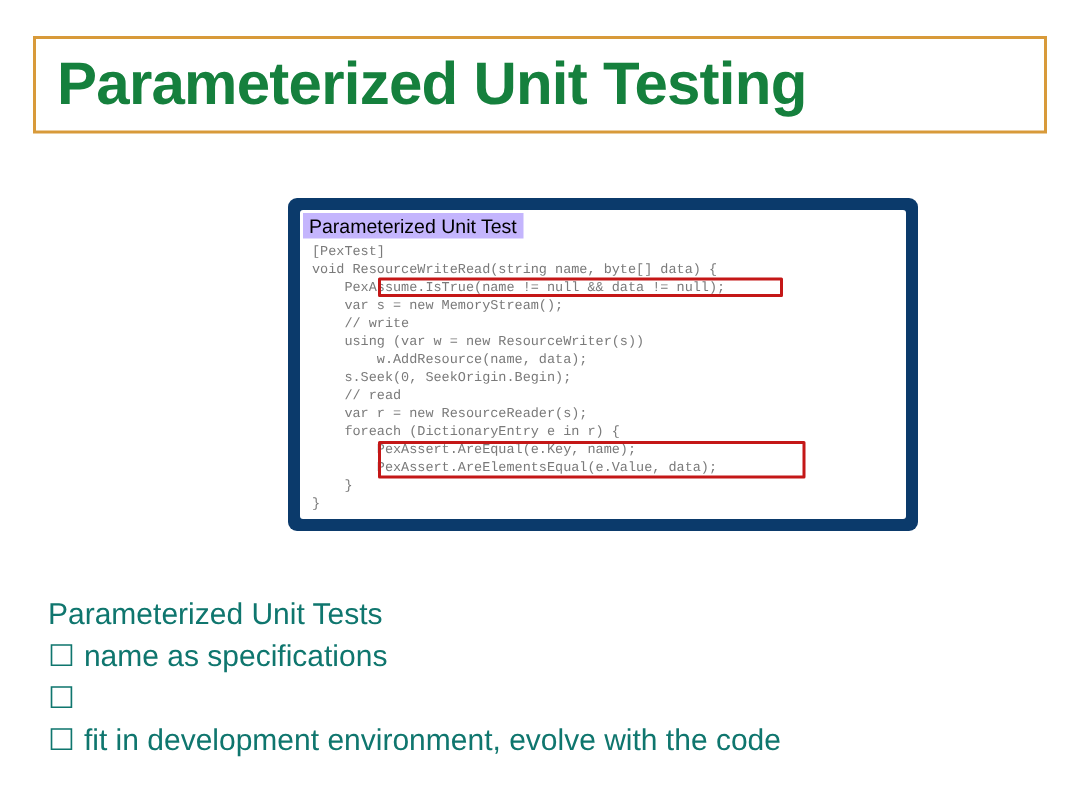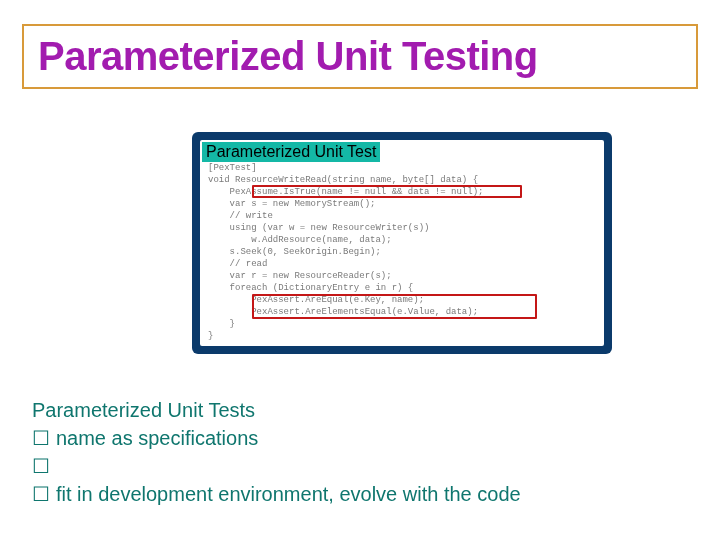--- a/index.html
+++ b/index.html
@@ -13,21 +13,21 @@
   }
   .title-box {
     position: absolute;
     left: 22px;
     top: 24px;
     width: 676px;
     border: 2px solid #d89a3a;
     padding: 8px 14px;
   }
   .title-box h1 {
-    color: #a21caf;
+    color: #15803d;
     font-size: 40px;
     font-weight: bold;
     letter-spacing: -0.5px;
   }
   .code-panel {
     position: absolute;
     left: 192px;
     top: 132px;
     width: 420px;
     height: 222px;
@@ -39,23 +39,23 @@
     background: #fff;
     width: 100%;
     height: 100%;
     border-radius: 2px;
     position: relative;
   }
   .tab-label {
     position: absolute;
     left: 2px;
     top: 2px;
-    background: #14b8a6;
+    background: #c4b5fd;
     color: #000;
-    font-size: 16px;
+    font-size: 13px;
     padding: 1px 4px;
     font-weight: normal;
   }
   .code-text {
     position: absolute;
     left: 8px;
     top: 22px;
     font-family: Liberation Mono, monospace;
     font-size: 9px;
     line-height: 12px;

